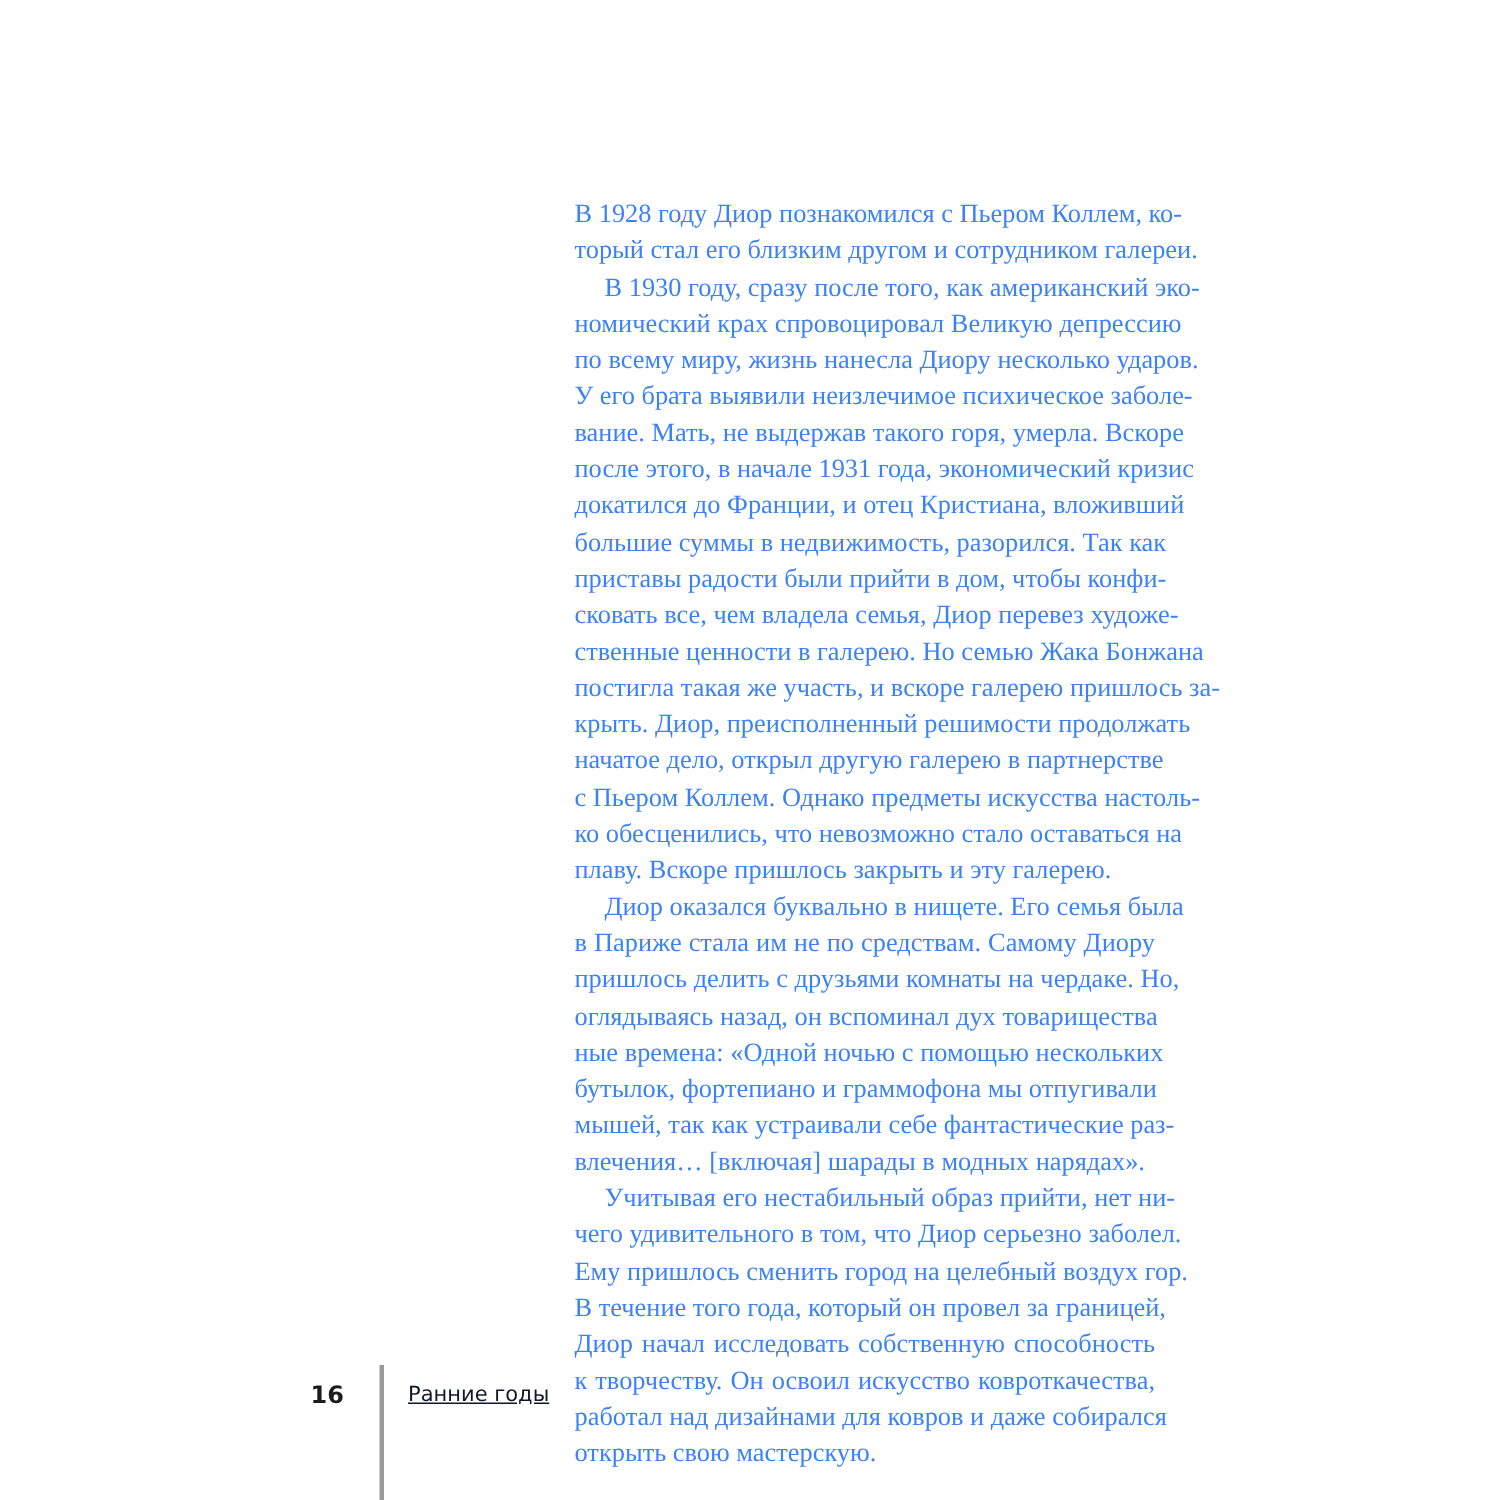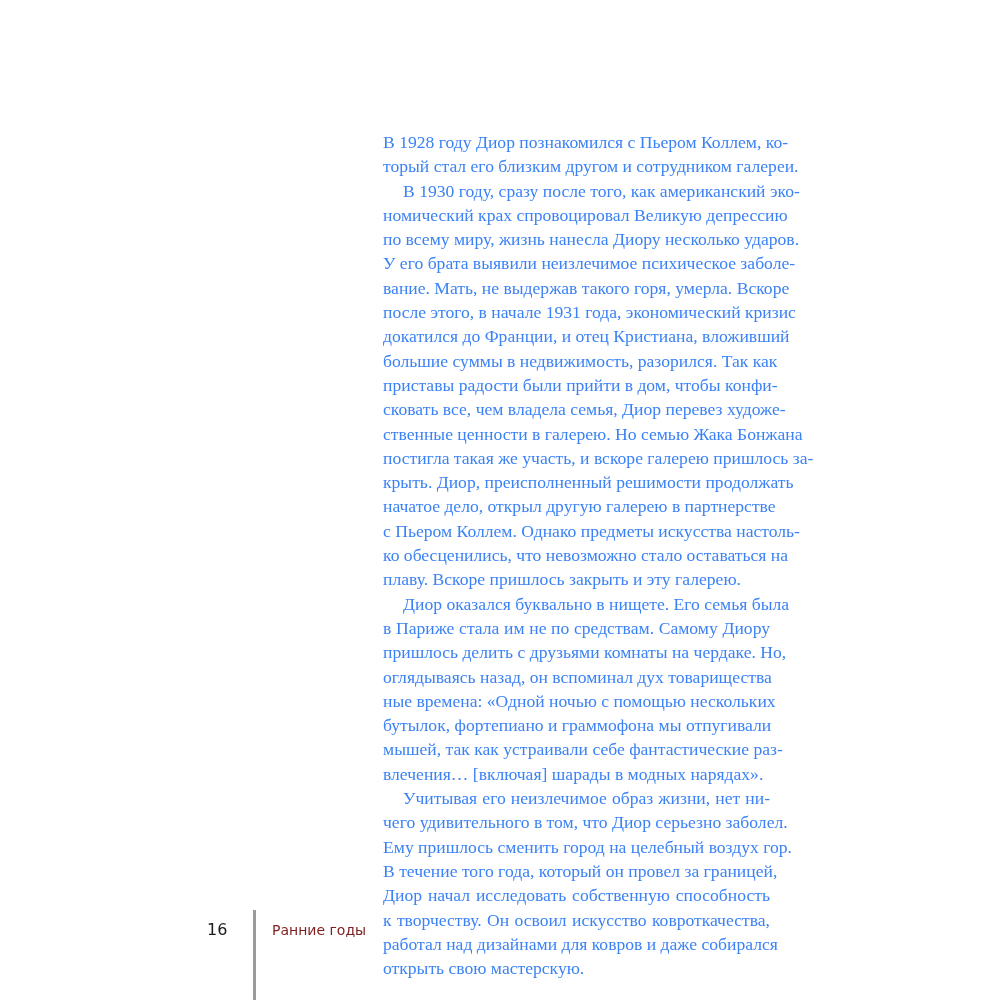--- a/index.html
+++ b/index.html
@@ -41,39 +41,40 @@
     padding-left: 20px;
   }
   .text-block .line.last {
     text-align-last: left;
   }
   .footer-number {
     position: absolute;
     left: 207px;
     top: 920px;
     font-family: "DejaVu Sans", "Liberation Sans", sans-serif;
-    font-weight: normal;
+    font-weight: bold;
     font-size: 16px;
     color: #1c1c1c;
   }
   .footer-rule {
     position: absolute;
     left: 253px;
     top: 910px;
     width: 3px;
     height: 90px;
     background: #9a9a9a;
   }
   .footer-title {
     position: absolute;
     left: 272px;
     top: 922px;
     font-family: "DejaVu Sans", "Liberation Sans", sans-serif;
     font-size: 14px;
-    color: #7f1d1d;
+    color: #0f172a;
+    text-decoration: underline;
   }
 </style>
 </head>
 <body>
 
 <div class="page">
   <div class="text-block">
 
     <div>
       <span class="line">В 1928 году Диор познакомился с Пьером Коллем, ко-</span>
@@ -105,21 +106,21 @@
       <span class="line">в Париже стала им не по средствам. Самому Диору</span>
       <span class="line">пришлось делить с друзьями комнаты на чердаке. Но,</span>
       <span class="line">оглядываясь назад, он вспоминал дух товарищества</span>
       <span class="line">ные времена: «Одной ночью с помощью нескольких</span>
       <span class="line">бутылок, фортепиано и граммофона мы отпугивали</span>
       <span class="line">мышей, так как устраивали себе фантастические раз-</span>
       <span class="line last">влечения… [включая] шарады в модных нарядах».</span>
     </div>
 
     <div>
-      <span class="line indent">Учитывая его неизлечимое образ жизни, нет ни-</span>
+      <span class="line indent">Учитывая его нестабильный образ прийти, нет ни-</span>
       <span class="line">чего удивительного в том, что Диор серьезно заболел.</span>
       <span class="line">Ему пришлось сменить город на целебный воздух гор.</span>
       <span class="line">В течение того года, который он провел за границей,</span>
       <span class="line">Диор начал исследовать собственную способность</span>
       <span class="line">к творчеству. Он освоил искусство ковроткачества,</span>
       <span class="line">работал над дизайнами для ковров и даже собирался</span>
       <span class="line last">открыть свою мастерскую.</span>
     </div>
   </div>
 

